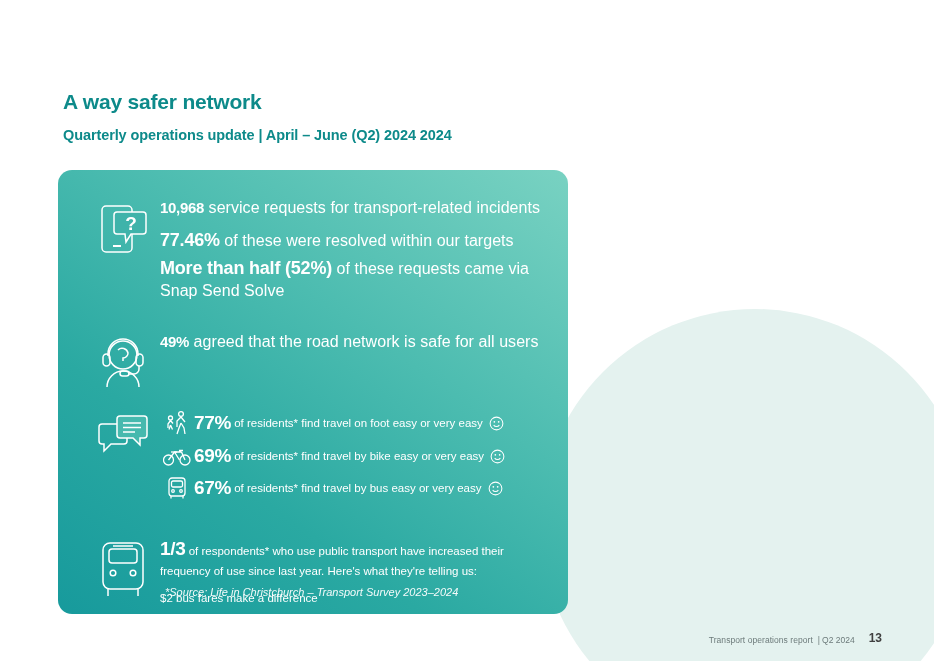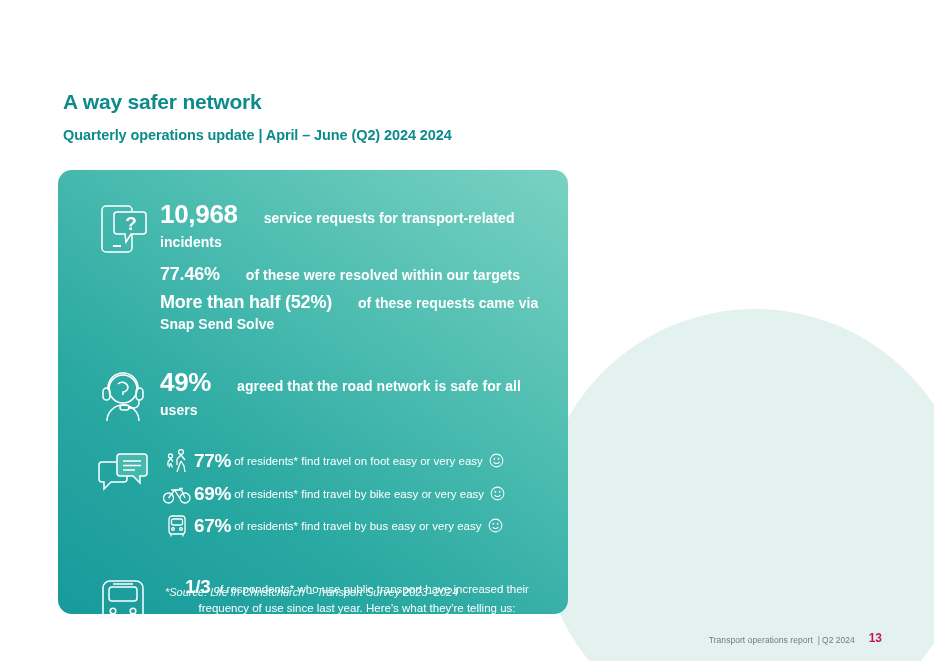--- a/index.html
+++ b/index.html
@@ -88,34 +88,33 @@
   .row-survey   { margin-top: 26px; }
   .row-modes    { margin-top: 22px; }
   .row-bus      { margin-top: 26px; }
 
   
   .stat-line {
     line-height: 1.3;
     margin-bottom: 5px;
   }
   .stat-big {
-    font-size: 26px;
+    font-size: 15px;
     font-weight: bold;
     letter-spacing: -0.3px;
   }
   .stat-big-sm {
     font-size: 18px;
     font-weight: bold;
     letter-spacing: -0.2px;
   }
   .stat-text {
-    font-size: 14px;
-    font-weight: bold;
+    font-size: 16px;
+    font-weight: normal;
     letter-spacing: 0.05px;
-    margin-left: 22px;
   }
   .gap-after { margin-bottom: 13px; }
 
   
   .mode-row {
     display: flex;
     align-items: center;
     margin-bottom: 9px;
   }
   .mode-icon {
@@ -142,21 +141,20 @@
 
   
   .quote {
     font-size: 11.5px;
     line-height: 1.35;
     margin-top: 11px;
   }
   .intro-text {
     font-size: 11.5px;
     line-height: 1.45;
-    text-align: center;
   }
   .frac {
     font-size: 19px;
     font-weight: bold;
     letter-spacing: -0.3px;
   }
 
   
   .footnote {
     position: absolute;
@@ -181,21 +179,21 @@
   .footer-text {
     font-size: 8.5px;
     letter-spacing: 0.05px;
   }
   .footer-sep { font-size: 8.5px; margin: 0 2px 0 5px; }
   .footer-quarter { font-size: 8.5px; }
   .footer-page {
     font-size: 12px;
     font-weight: bold;
     margin-left: 14px;
-    color: #be185d;
+    color: #404040;
   }
 
   svg { display: block; }
 </style>
 </head>
 <body>
 
 <div class="bg-arc"></div>
 
 <div class="page-title">A way safer network</div>

